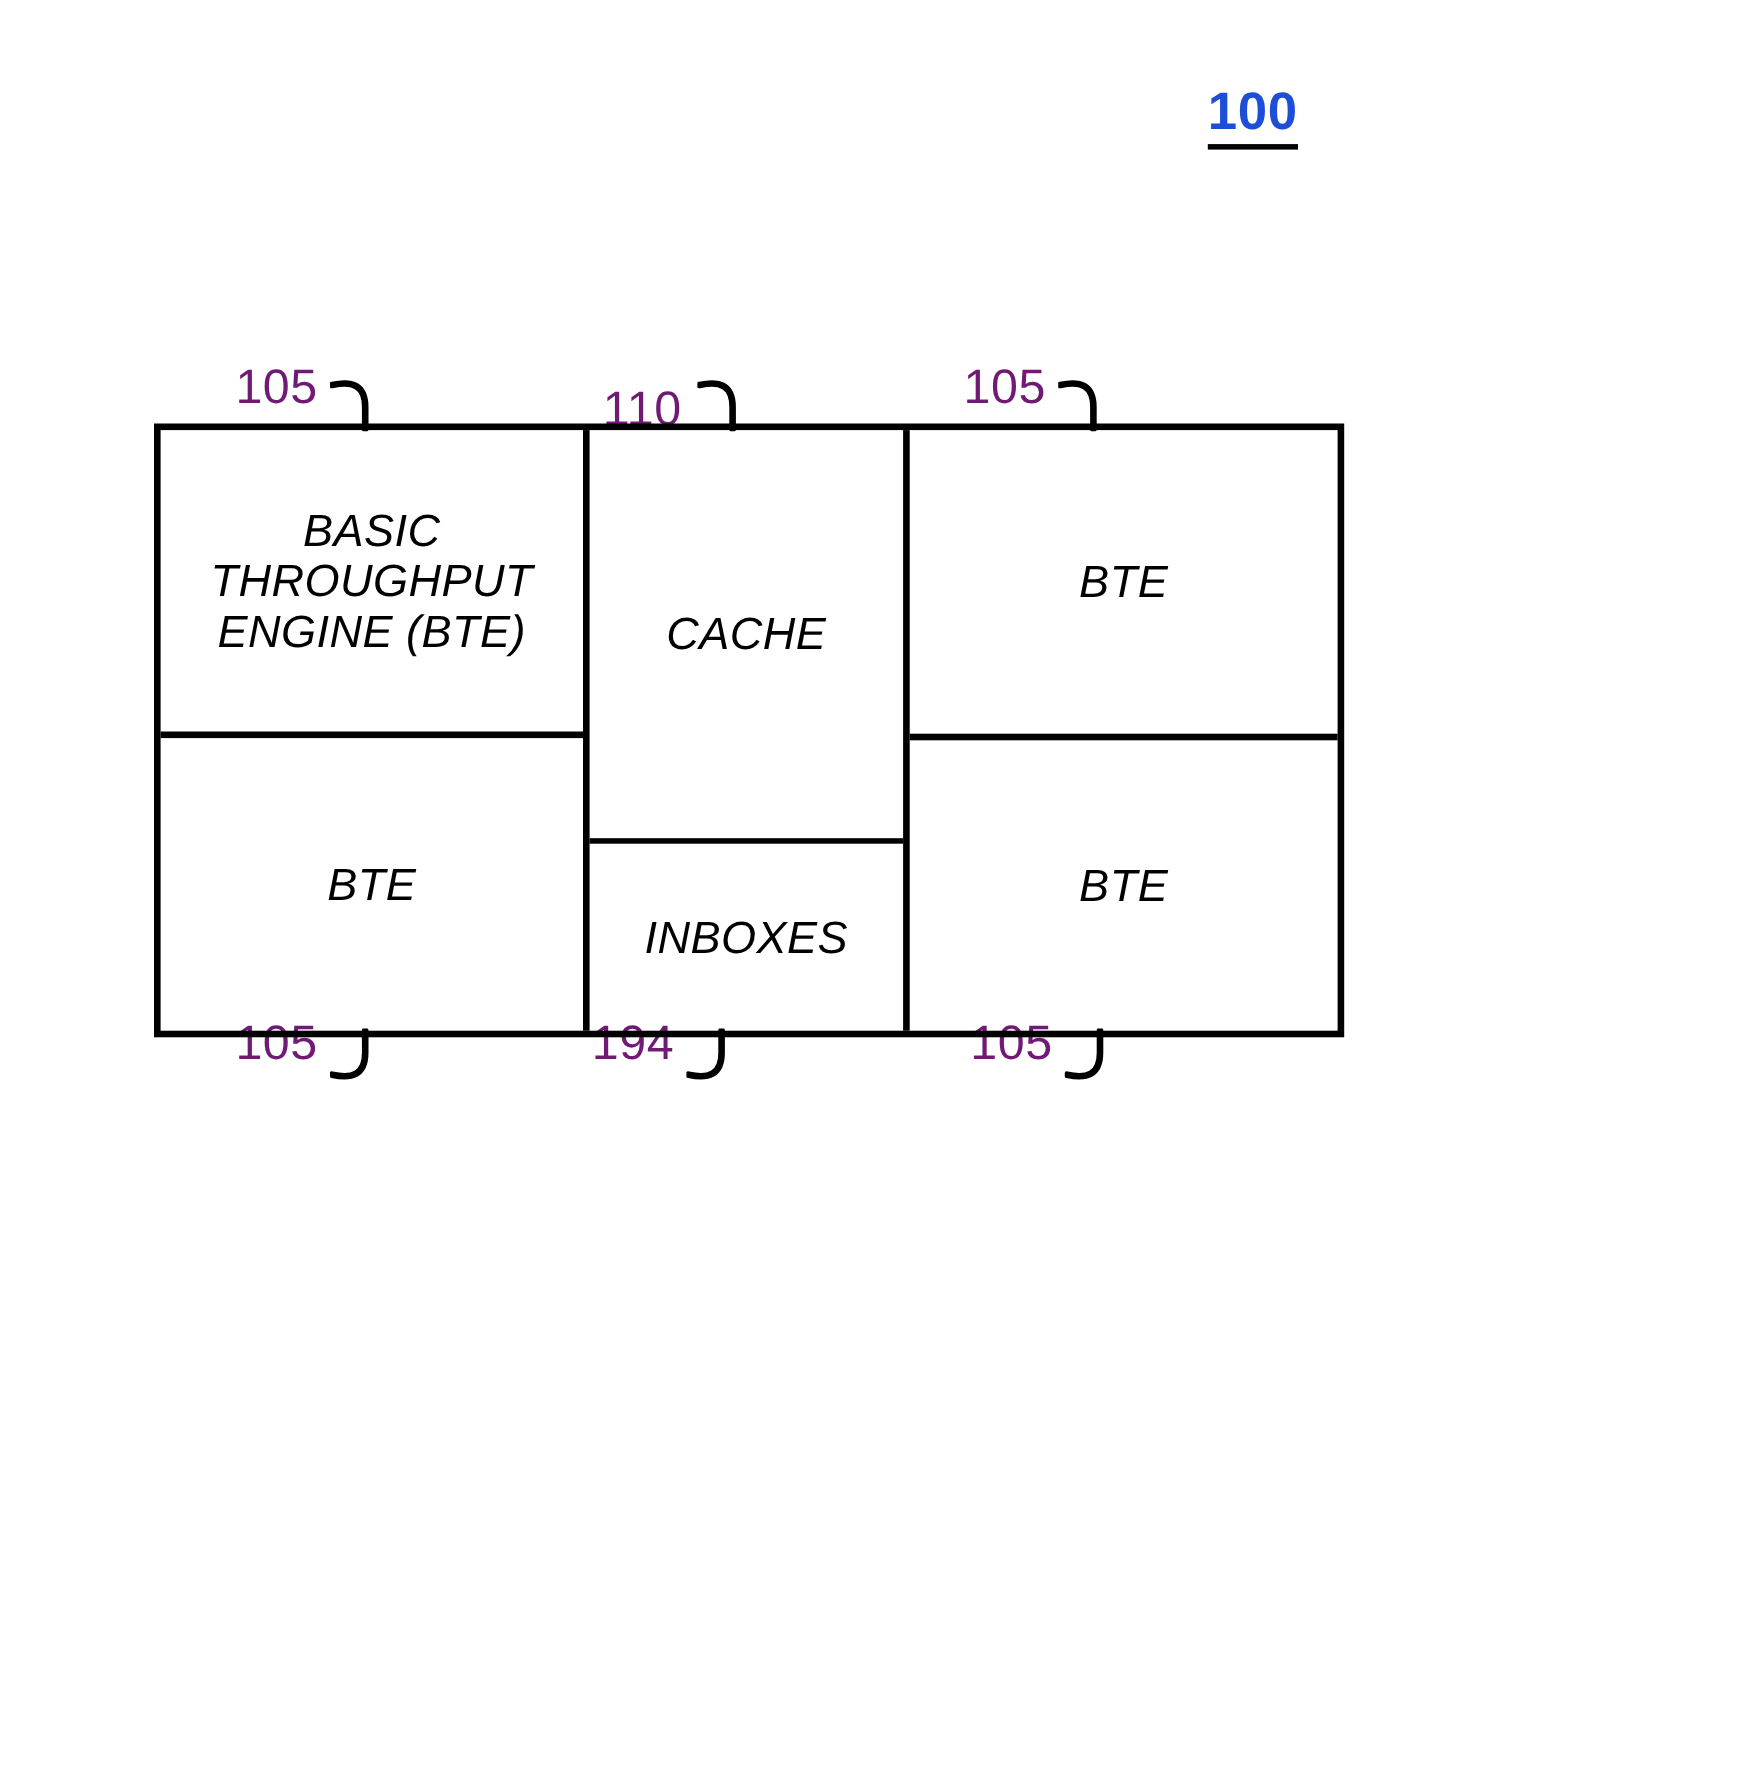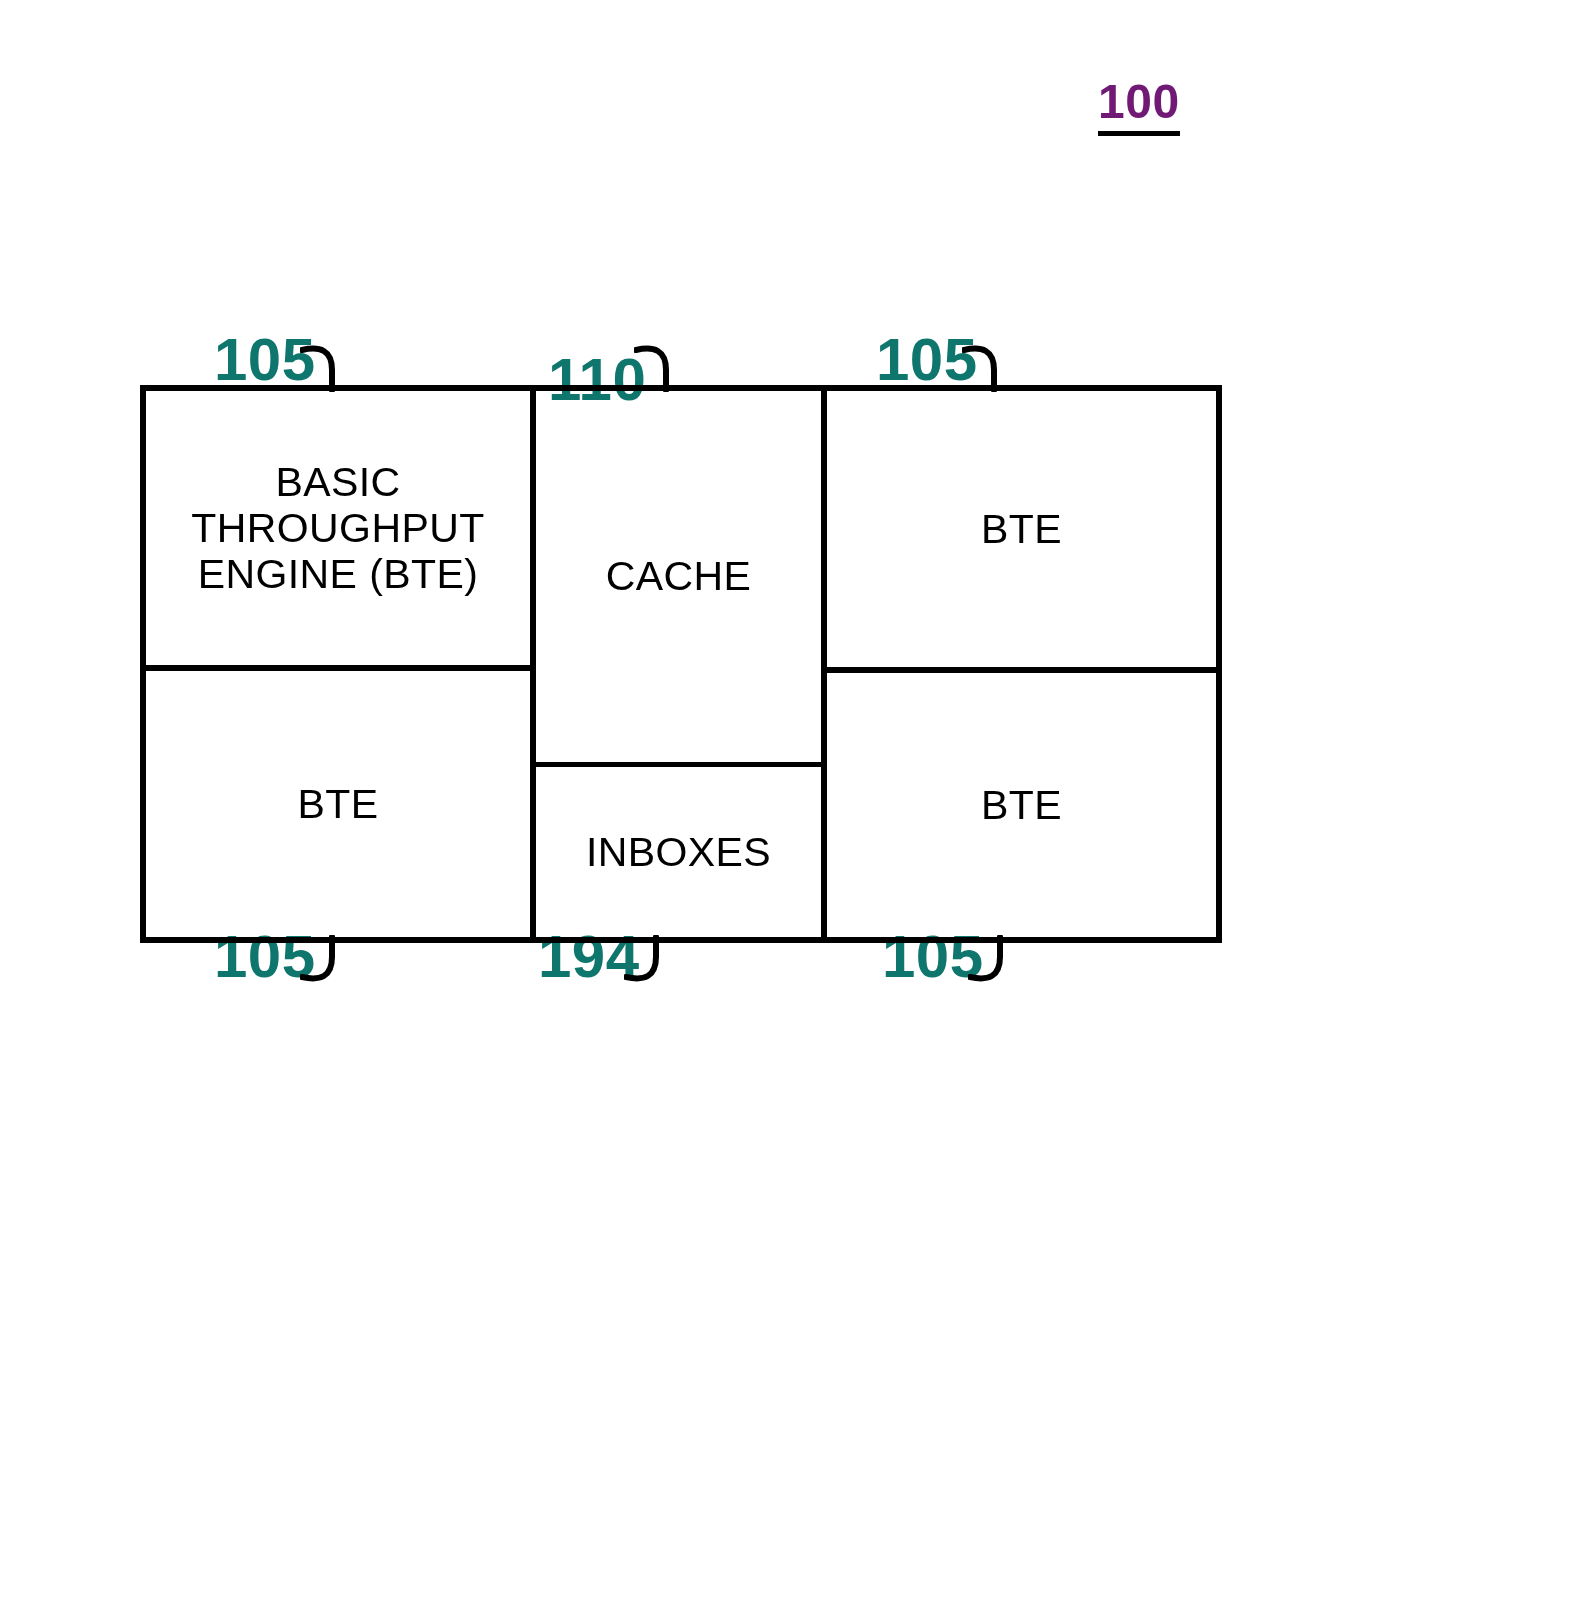--- a/index.html
+++ b/index.html
@@ -28,21 +28,21 @@
   .fig-number {
     position: absolute;
     left: 1098px;
     top: 78px;
     font-size: 48px;
     font-weight: 700;
     letter-spacing: 0.5px;
     line-height: 1;
     padding-bottom: 5px;
     border-bottom: 5px solid #000;
-    color: #701a75;
+    color: #1d4ed8;
   }
 
   
   .diagram {
     position: absolute;
     left: 140px;
     top: 385px;
     width: 1082px;
     height: 558px;
     box-sizing: border-box;
@@ -71,42 +71,43 @@
     justify-content: center;
     text-align: center;
   }
 
   .cell-label {
     font-size: 41px;
     font-weight: 500;
     line-height: 1.13;
     letter-spacing: 0.4px;
     white-space: pre-line;
+    font-style: italic;
   }
 
   
   .left-top    { top: 0px;   height: 274px; }
   .left-bottom { top: 274px; bottom: 0px; border-top: 6px solid #000; }
 
   
   .center-top    { top: 0px;   height: 371px; }
   .center-bottom { top: 371px; bottom: 0px; border-top: 5px solid #000; }
 
   
   .right-top    { top: 0px;   height: 276px; }
   .right-bottom { top: 276px; bottom: 0px; border-top: 6px solid #000; }
 
   
   .callout {
     position: absolute;
-    font-size: 60px;
-    font-weight: 700;
+    font-size: 44px;
+    font-weight: 400;
     line-height: 1;
     letter-spacing: 0.5px;
-    color: #0f766e;
+    color: #701a75;
     white-space: nowrap;
   }
   .leader {
     position: absolute;
     pointer-events: none;
   }
 
   
   .fig-caption {
     position: absolute;

